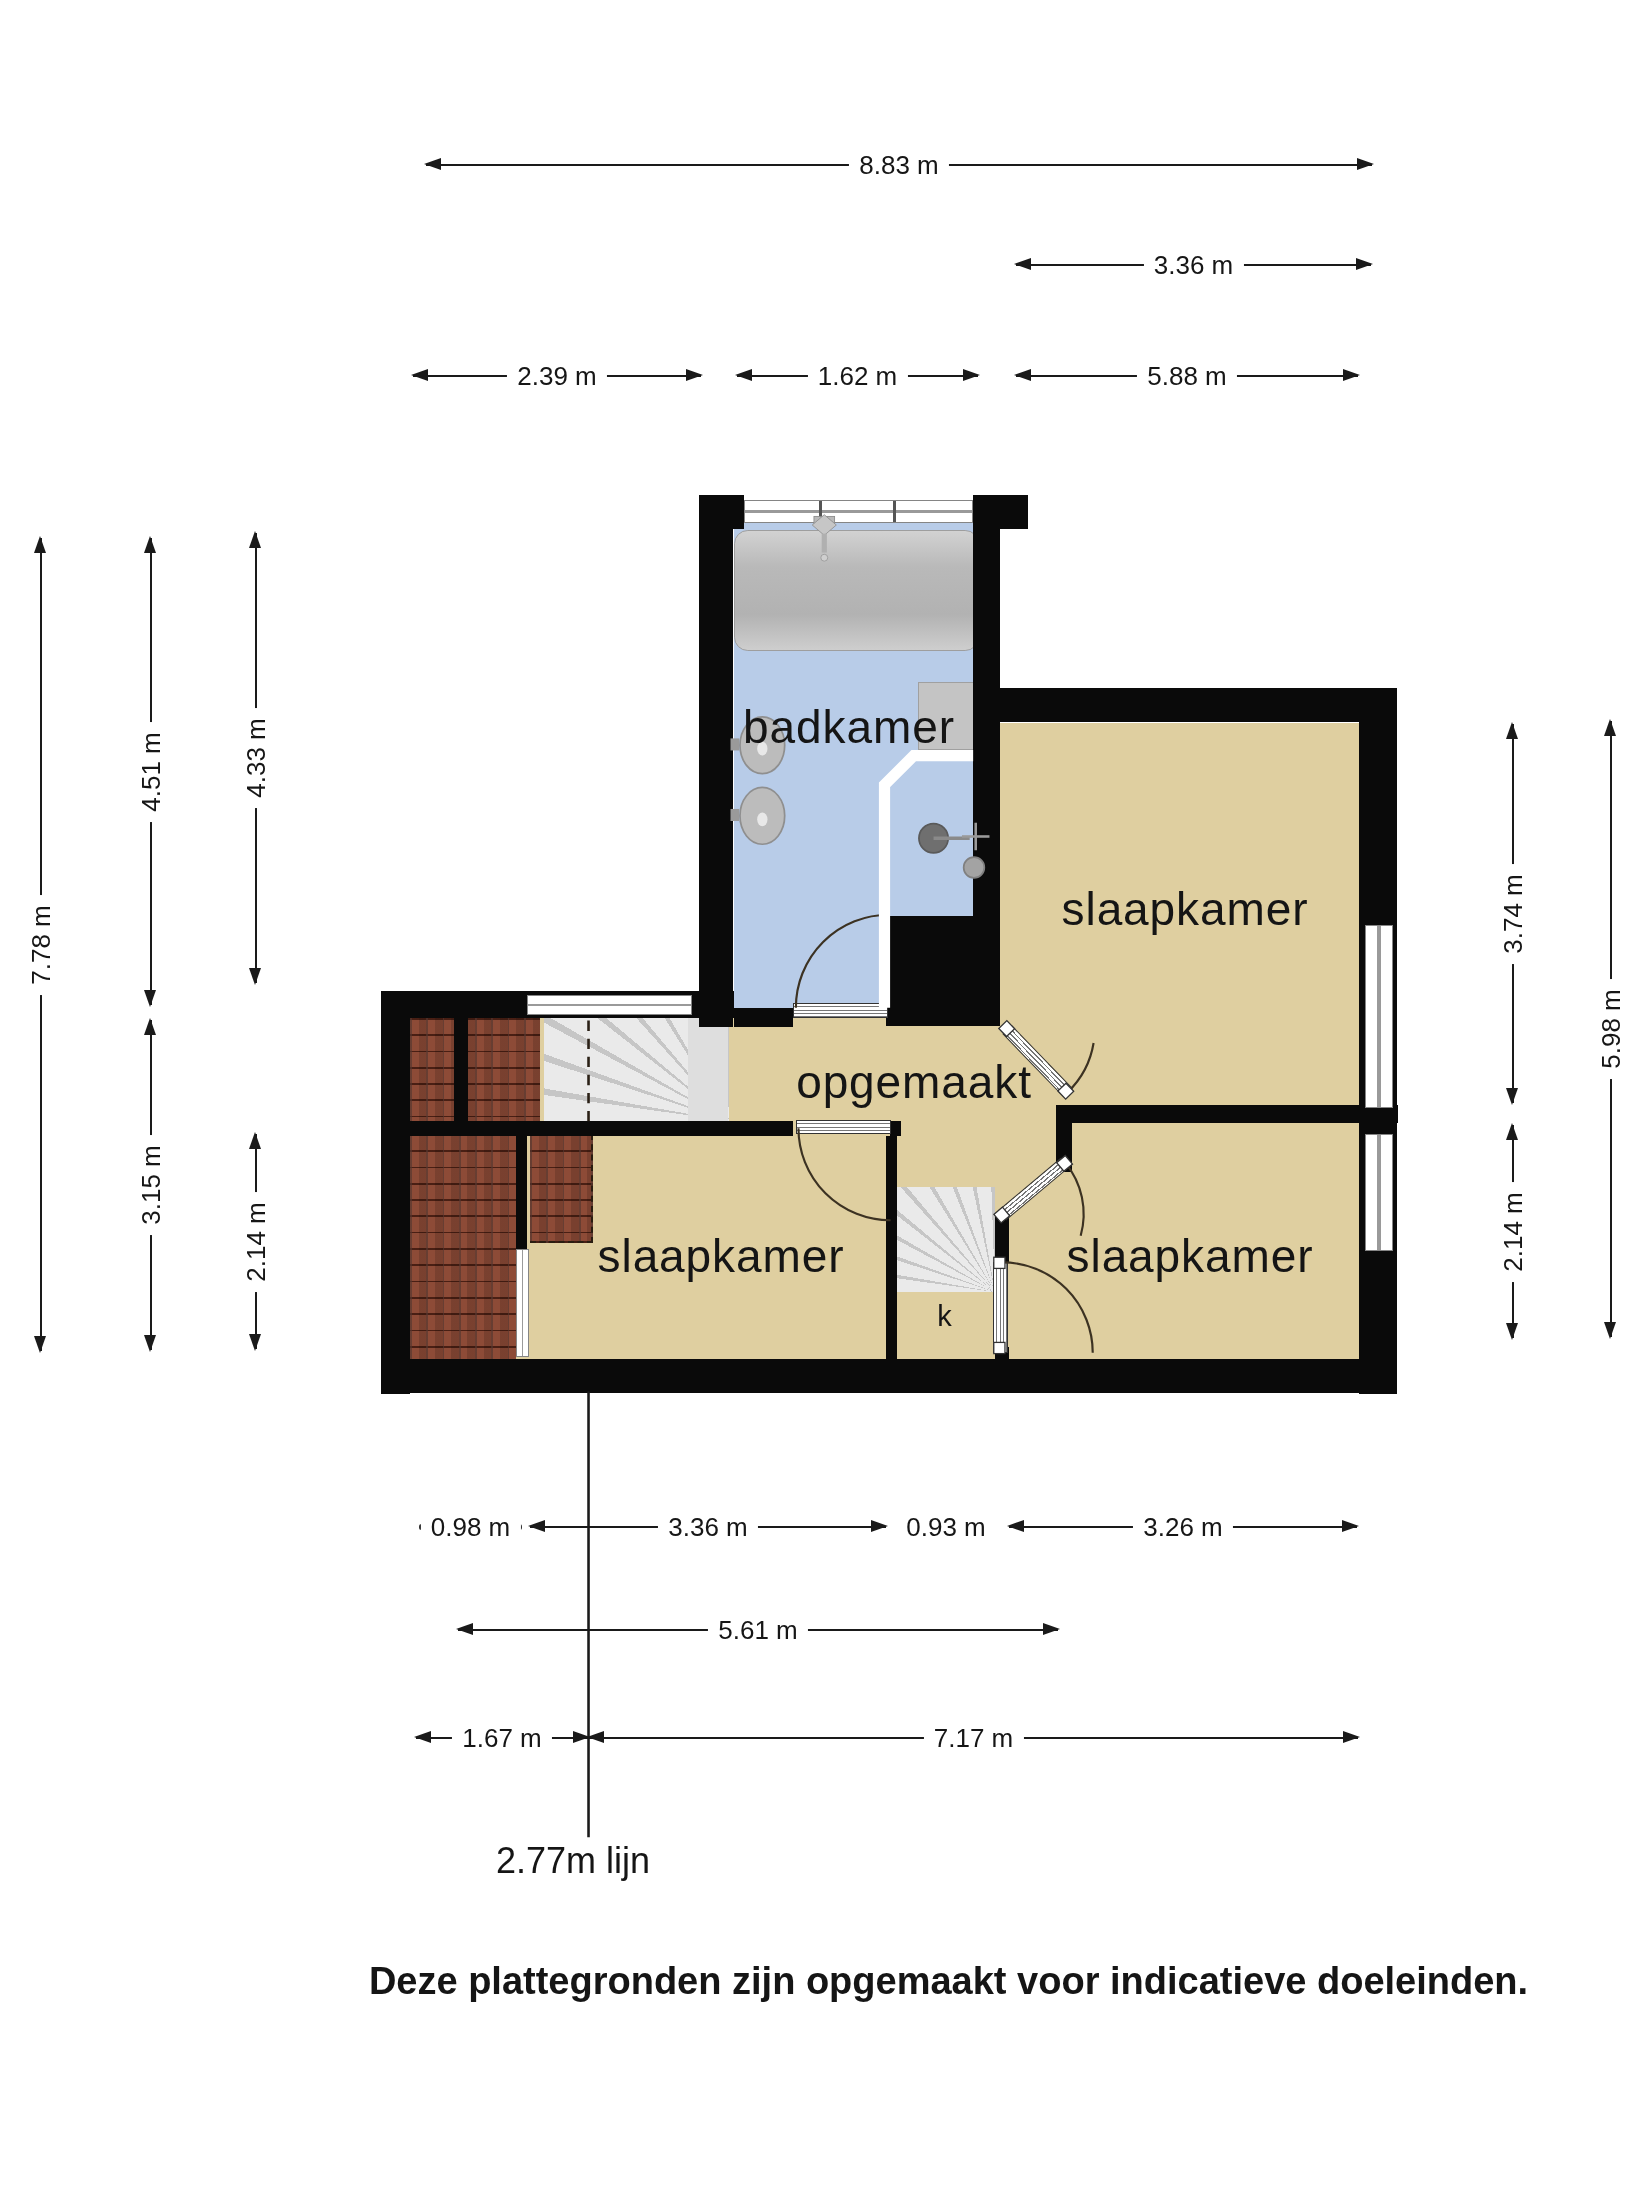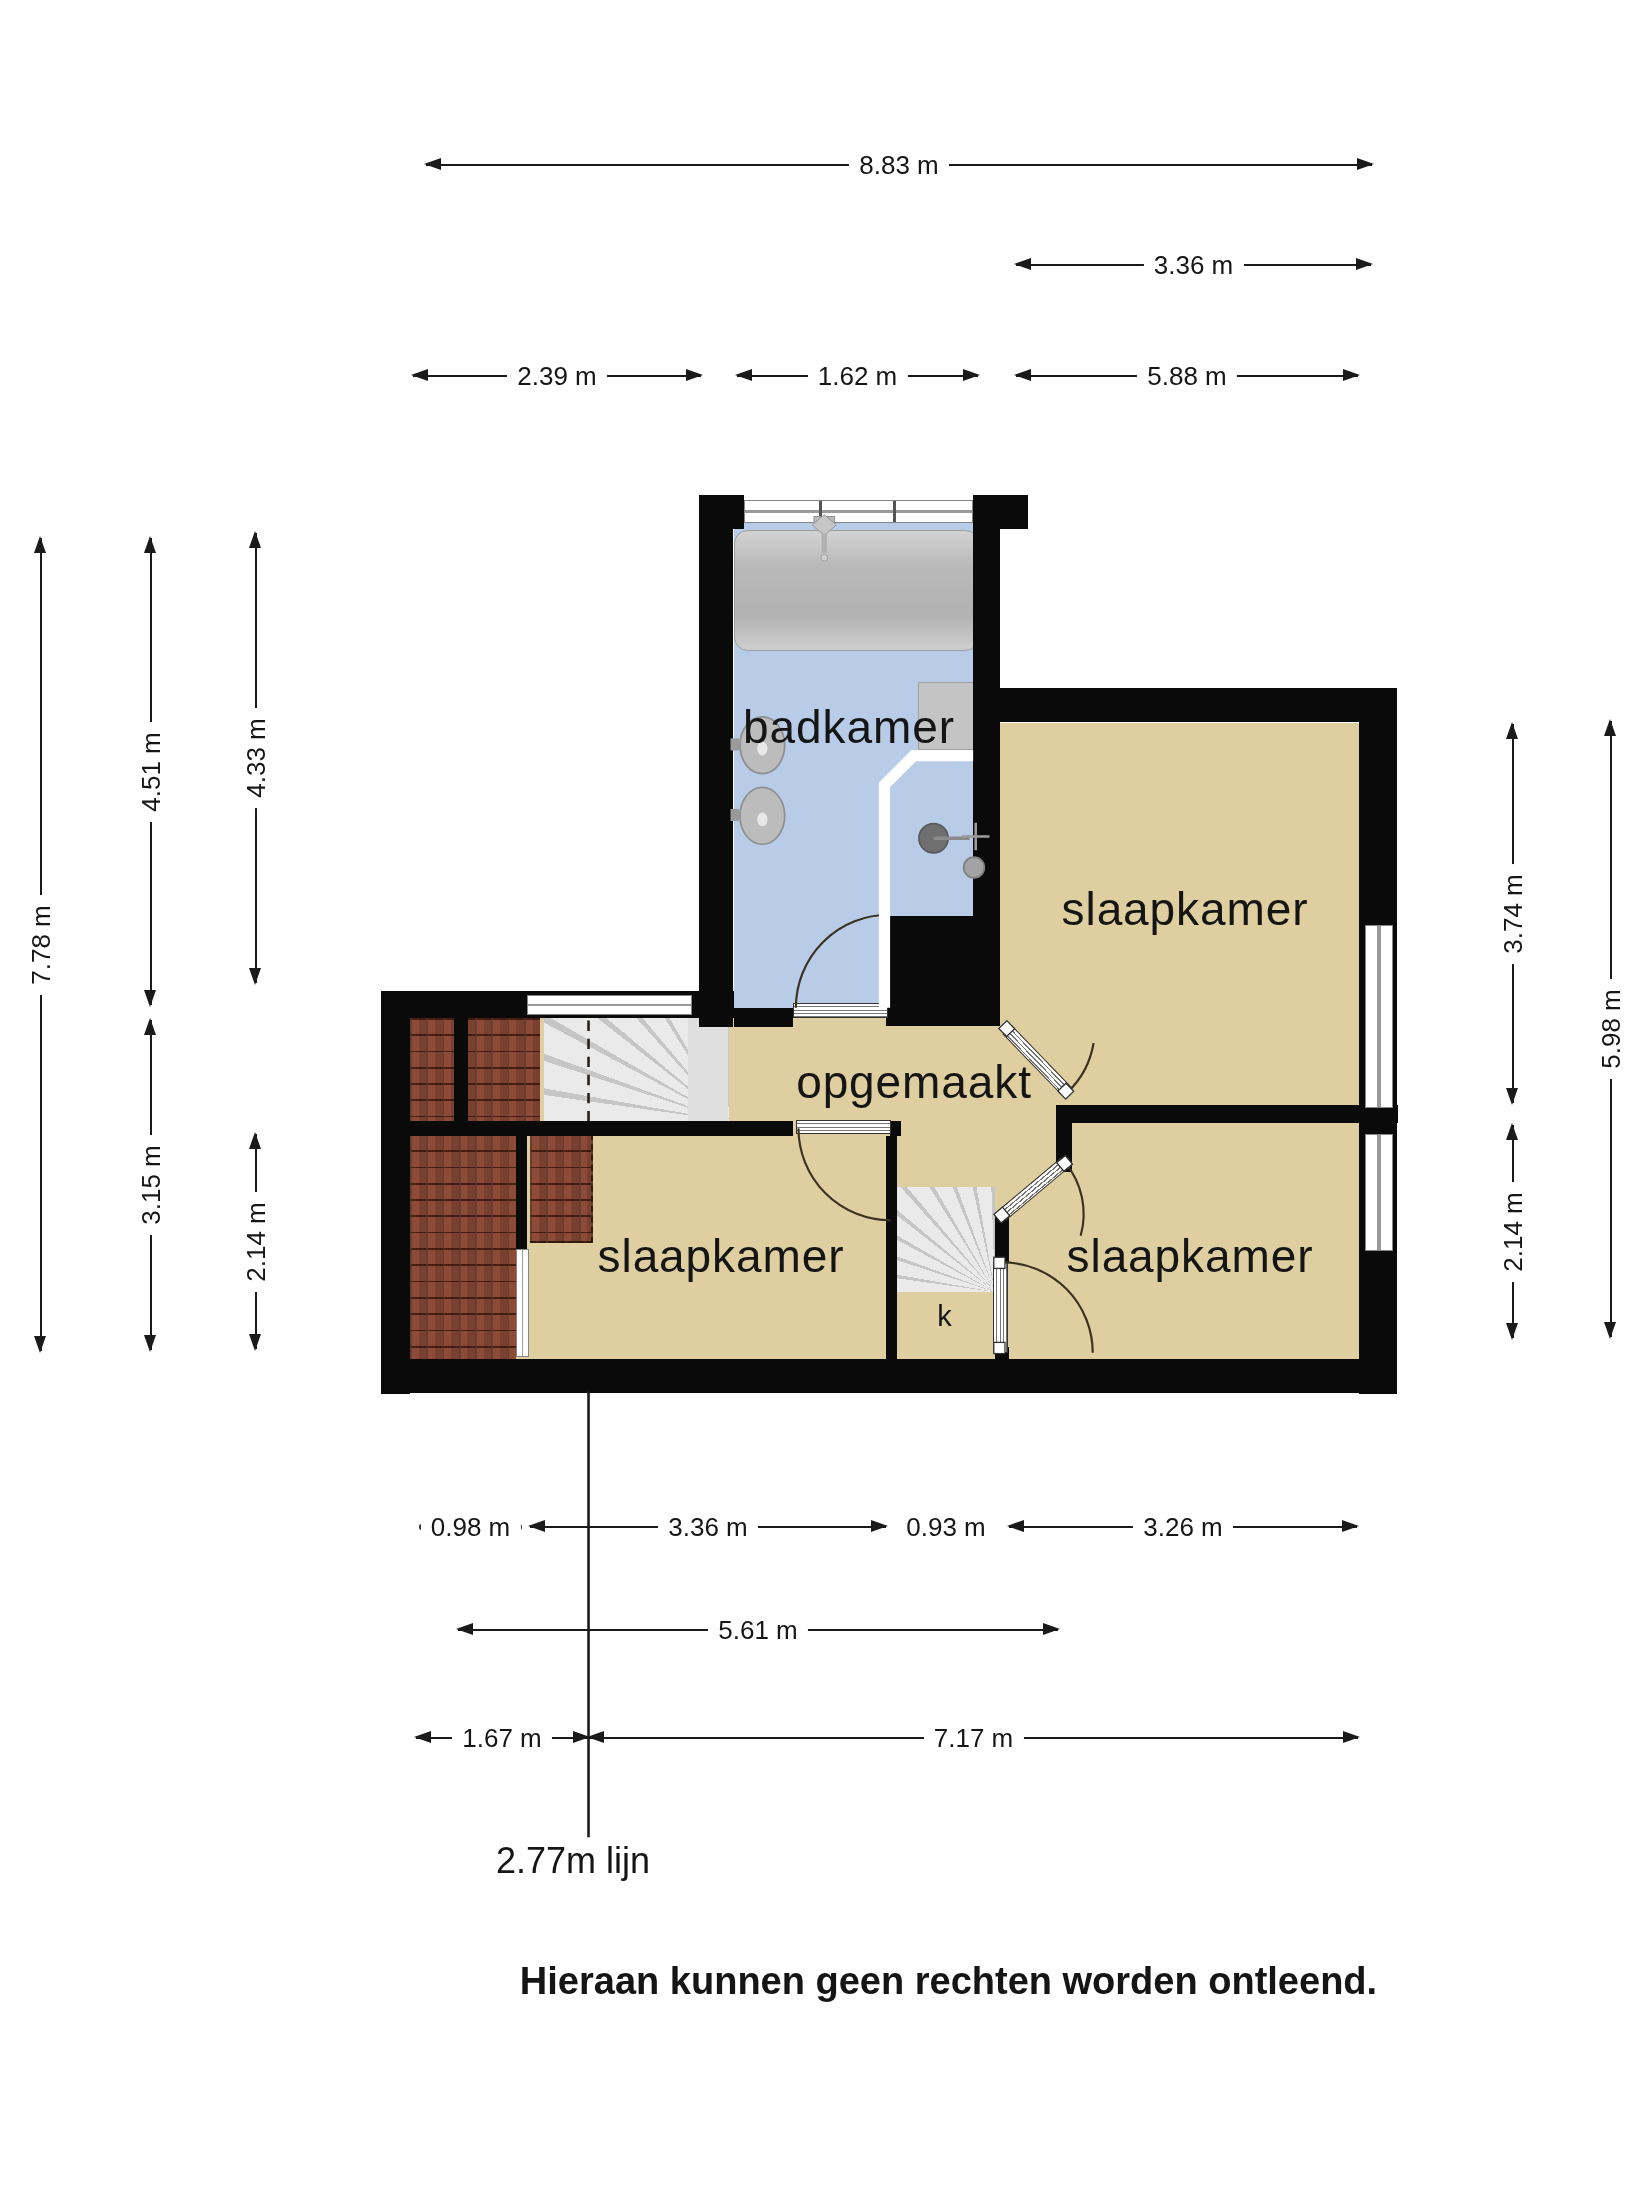--- a/index.html
+++ b/index.html
@@ -276,15 +276,15 @@
   <span class="lb">2.14 m</span>
 </div>
 <div class="dim v" style="left:1611px;top:721px;height:616px;">
   <span class="ln"></span>
     <span class="ah a1"></span>
     <span class="ah a2"></span>
   <span class="lb">5.98 m</span>
 </div>
 
 <div class="footer" style="left:260px;top:1955px;width:1377px;">
-  <div>Hieraan kunnen geen rechten worden ontleend.</div>
+  <div>Deze plattegronden zijn opgemaakt voor indicatieve doeleinden.</div>
 </div>
 
 
 </body></html>

